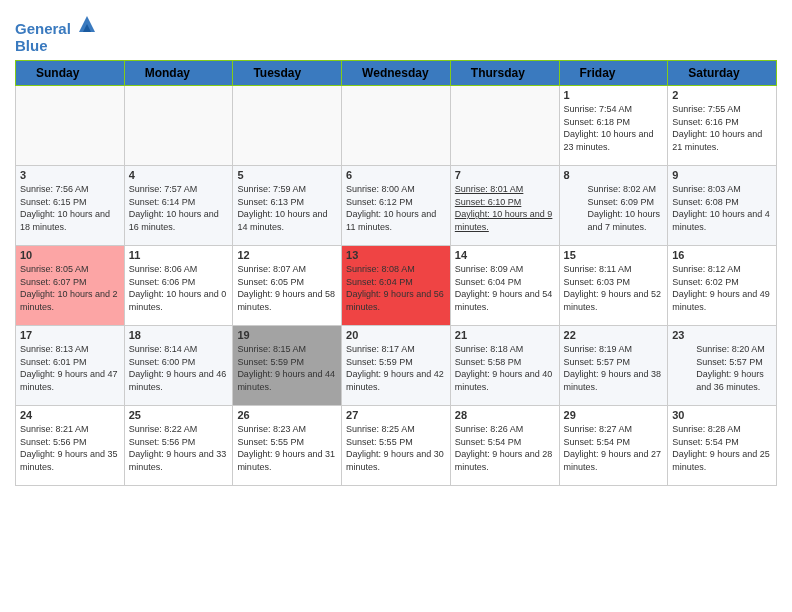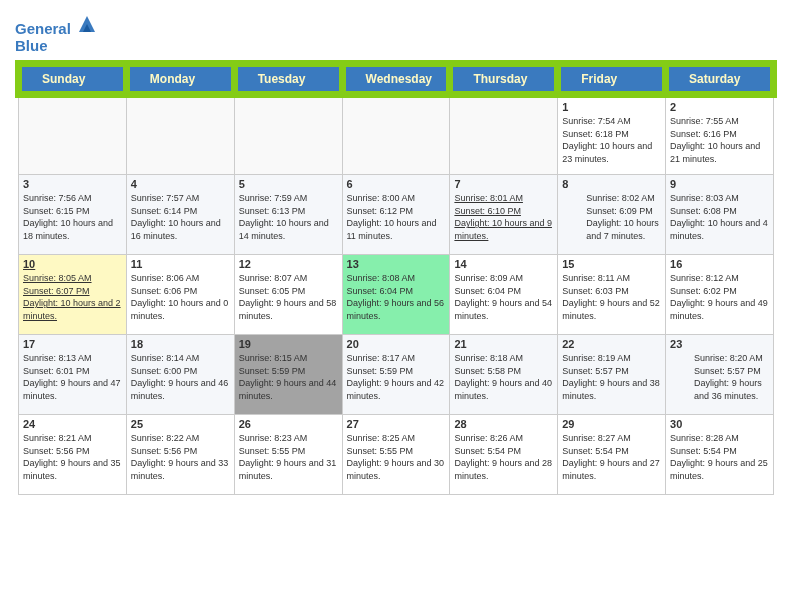--- a/index.html
+++ b/index.html
@@ -52,26 +52,26 @@
       font-size: 14px;
       color: #555;
     }
     table {
       width: 100%;
       border-collapse: collapse;
       table-layout: fixed;
     }
     th {
       background-color: #3a7abf;
-      color: #fef9c3;
+      color: #000000;
       font-size: 12px;
       font-weight: bold;
       padding: 5px 20px;
       text-align: left;
-      border: 7px solid #84cc16;
+      border: 1px solid #84cc16;
     }
     td {
       border: 1px solid #ccc;
       vertical-align: top;
       padding: 3px 4px;
       font-size: 9.5px;
       color: #333;
       height: 80px;
     }
     td.empty {
@@ -191,39 +191,39 @@
 Daylight: 10 hours and 7 minutes.</div>
           </td>
           <td class="has-data" style="background-color: rgb(245, 247, 250);">
             <div class="day-num">9</div>
             <div class="day-info" style="white-space: pre-line;">Sunrise: 8:03 AM
 Sunset: 6:08 PM
 Daylight: 10 hours and 4 minutes.</div>
           </td>
         </tr>
         <tr>
-          <td class="has-data" style="background-color: #fef9c3; text-decoration: underline;">
+          <td class="has-data" style="background-color: #fca5a5;">
             <div class="day-num">10</div>
             <div class="day-info" style="white-space: pre-line;">Sunrise: 8:05 AM
 Sunset: 6:07 PM
 Daylight: 10 hours and 2 minutes.</div>
           </td>
           <td class="has-data" style="background-color: rgb(255, 255, 255);">
             <div class="day-num">11</div>
             <div class="day-info" style="white-space: pre-line;">Sunrise: 8:06 AM
 Sunset: 6:06 PM
 Daylight: 10 hours and 0 minutes.</div>
           </td>
           <td class="has-data" style="background-color: rgb(255, 255, 255);">
             <div class="day-num">12</div>
             <div class="day-info" style="white-space: pre-line;">Sunrise: 8:07 AM
 Sunset: 6:05 PM
 Daylight: 9 hours and 58 minutes.</div>
           </td>
-          <td class="has-data" style="background-color: #86efac;">
+          <td class="has-data" style="background-color: #ef4444;">
             <div class="day-num">13</div>
             <div class="day-info" style="white-space: pre-line;">Sunrise: 8:08 AM
 Sunset: 6:04 PM
 Daylight: 9 hours and 56 minutes.</div>
           </td>
           <td class="has-data" style="background-color: rgb(255, 255, 255);">
             <div class="day-num">14</div>
             <div class="day-info" style="white-space: pre-line;">Sunrise: 8:09 AM
 Sunset: 6:04 PM
 Daylight: 9 hours and 54 minutes.</div>

